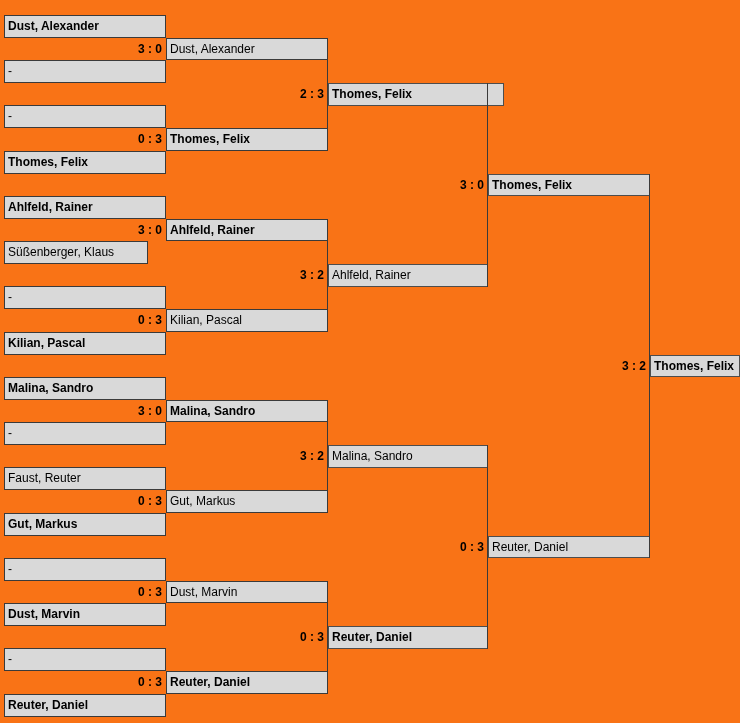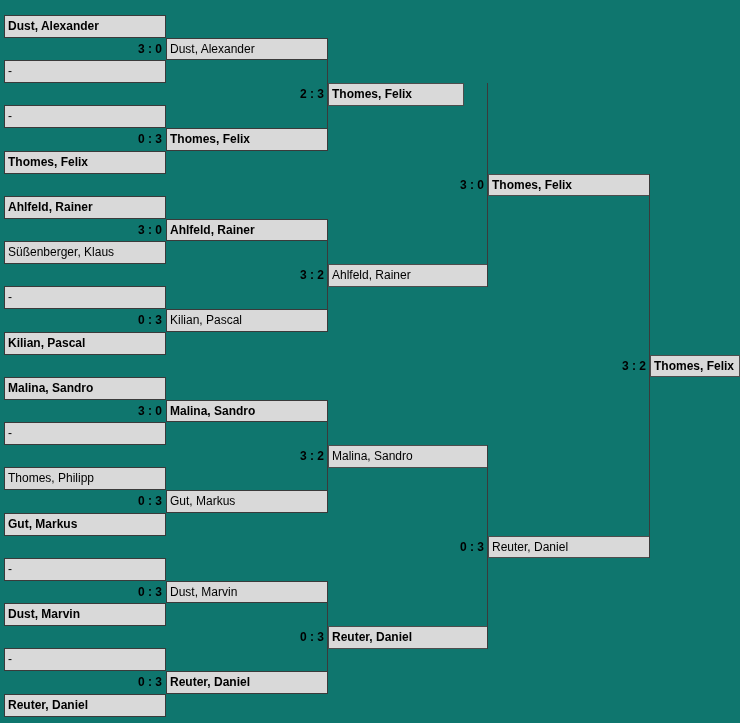--- a/index.html
+++ b/index.html
@@ -1,20 +1,20 @@
 <!DOCTYPE html>
 <html><head>
 <meta charset="utf-8">
 <style>
   html, body { margin: 0; padding: 0; background: #ffffff; }
   #bracket {
     position: relative;
     width: 740px;
     height: 723px;
-    background: #0f766e;
+    background: #f97316;
     font-family: "Liberation Sans", sans-serif;
     font-size: 12px;
     color: #000000;
   }
   .slot {
     position: absolute;
     box-sizing: border-box;
     height: 22.5px;
     background: #d9d9d9;
     border: 1.5px solid #3a3a3a;
@@ -54,37 +54,37 @@
     </div>
   <div class="slot" style="left:4px;top:105px;width:162px">
       <span class="pname">-</span>
     </div>
   <div class="slot" style="left:4px;top:151px;width:162px">
       <span class="pname bold">Thomes, Felix</span>
     </div>
   <div class="slot" style="left:4px;top:196px;width:162px">
       <span class="pname bold">Ahlfeld, Rainer</span>
     </div>
-  <div class="slot" style="left:4px;top:241px;width:162px">
+  <div class="slot" style="left:4px;top:241px;width:144px">
       <span class="pname">Süßenberger, Klaus</span>
     </div>
   <div class="slot" style="left:4px;top:286px;width:162px">
       <span class="pname">-</span>
     </div>
   <div class="slot" style="left:4px;top:332px;width:162px">
       <span class="pname bold">Kilian, Pascal</span>
     </div>
   <div class="slot" style="left:4px;top:377px;width:162px">
       <span class="pname bold">Malina, Sandro</span>
     </div>
   <div class="slot" style="left:4px;top:422px;width:162px">
       <span class="pname">-</span>
     </div>
   <div class="slot" style="left:4px;top:467px;width:162px">
-      <span class="pname">Thomes, Philipp</span>
+      <span class="pname">Faust, Reuter</span>
     </div>
   <div class="slot" style="left:4px;top:513px;width:162px">
       <span class="pname bold">Gut, Markus</span>
     </div>
   <div class="slot" style="left:4px;top:558px;width:162px">
       <span class="pname">-</span>
     </div>
   <div class="slot" style="left:4px;top:603px;width:162px">
       <span class="pname bold">Dust, Marvin</span>
     </div>
@@ -121,21 +121,21 @@
     </div>
   <div class="slot" style="left:166px;top:580.5px;width:162px">
       <span class="score">0 : 3</span>
       <span class="pname">Dust, Marvin</span>
     </div>
   <div class="slot" style="left:166px;top:671px;width:162px">
       <span class="score">0 : 3</span>
       <span class="pname bold">Reuter, Daniel</span>
     </div>
 
-  <div class="slot thin" style="left:328px;top:83px;width:136px">
+  <div class="slot thin" style="left:328px;top:83px;width:176px">
       <span class="score">2 : 3</span>
       <span class="pname bold">Thomes, Felix</span>
     </div>
   <div class="slot thin" style="left:328px;top:264px;width:160px">
       <span class="score">3 : 2</span>
       <span class="pname">Ahlfeld, Rainer</span>
     </div>
   <div class="slot thin" style="left:328px;top:445px;width:160px">
       <span class="score">3 : 2</span>
       <span class="pname">Malina, Sandro</span>

